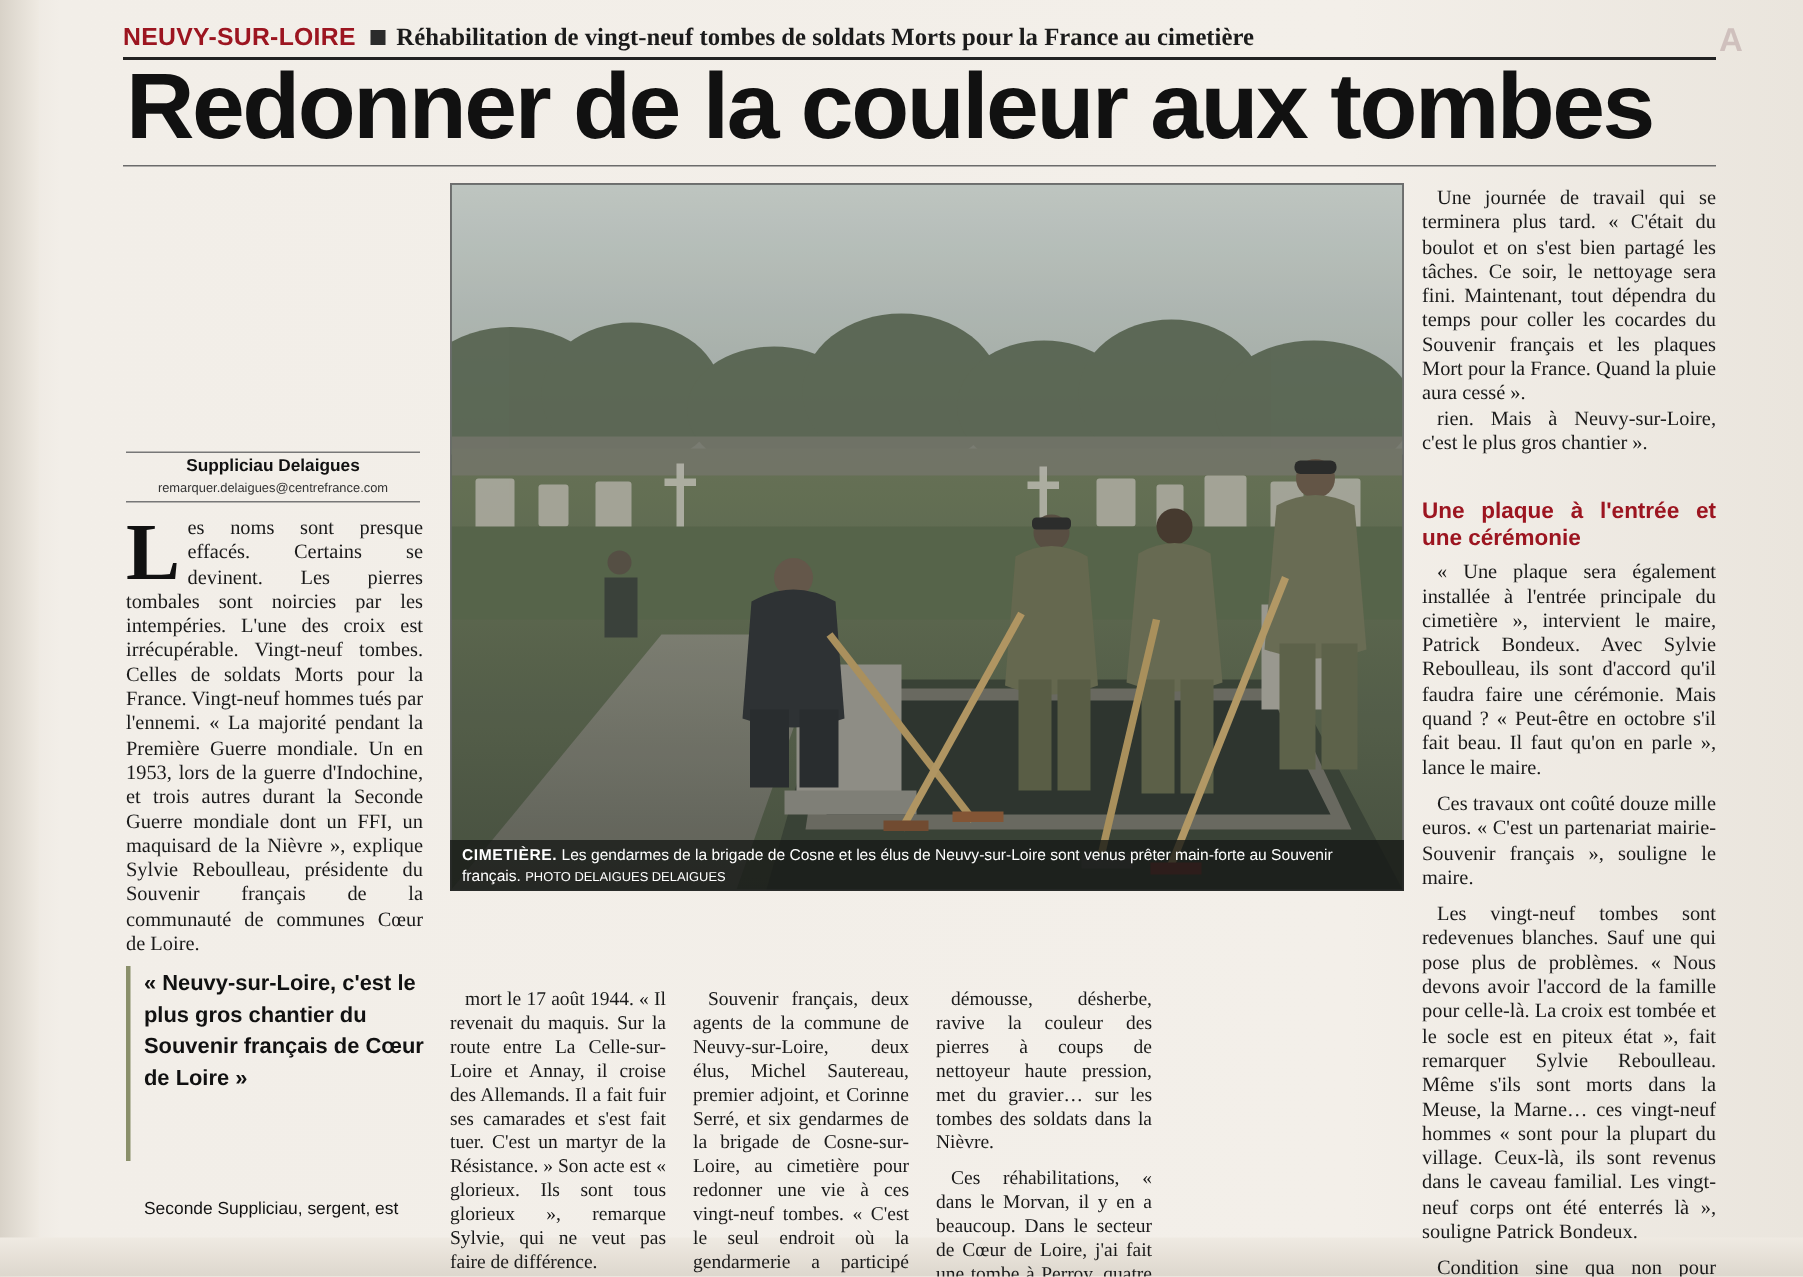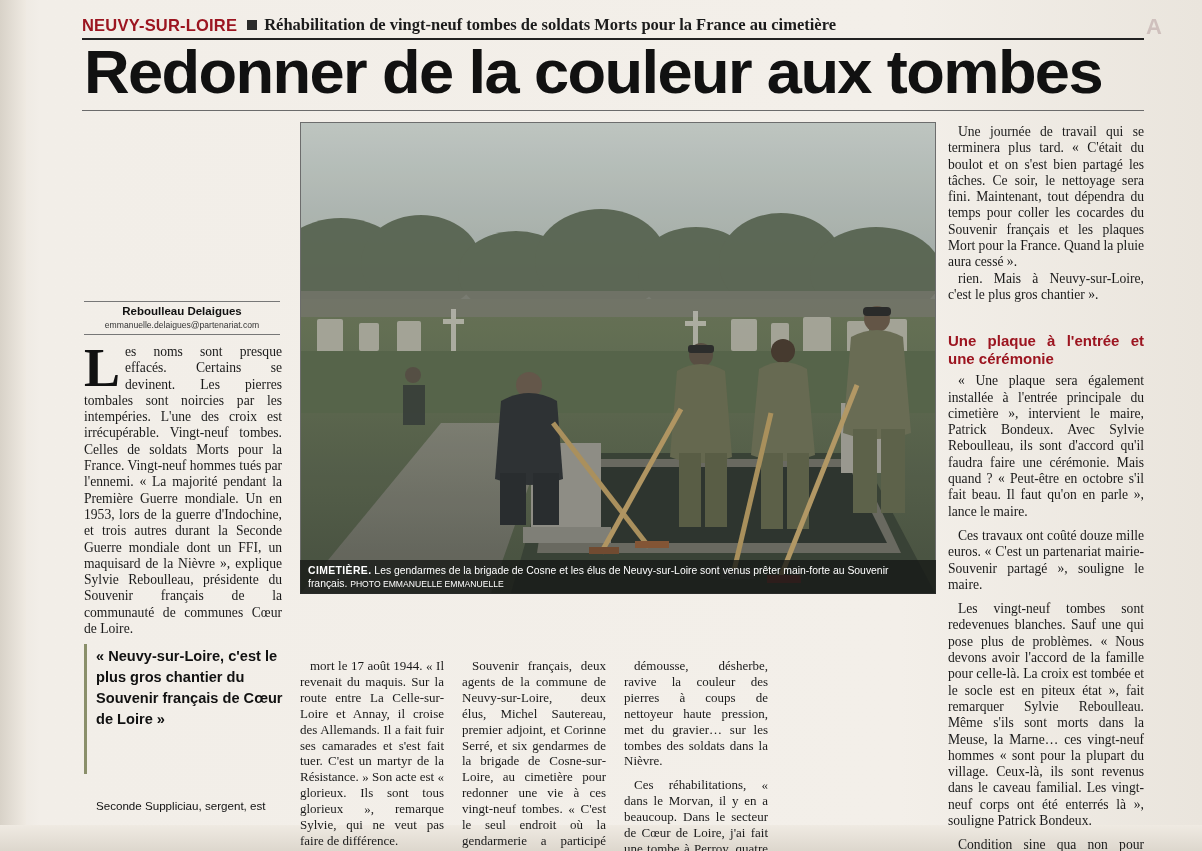--- a/index.html
+++ b/index.html
@@ -190,22 +190,22 @@
     <span class="town">NEUVY-SUR-LOIRE</span>
     <span class="sq"></span>
     <span class="kt">Réhabilitation de vingt-neuf tombes de soldats Morts pour la France au cimetière</span>
   </div>
   <div class="rule-top"></div>
 
   <div class="headline">Redonner de la couleur aux tombes</div>
   <div class="rule-head"></div>
 
   <div class="byline-rule"></div>
-  <div class="byline">Reboulleau Delaigues</div>
-  <div class="byline-mail">emmanuelle.delaigues@partenariat.com</div>
+  <div class="byline">Suppliciau Delaigues</div>
+  <div class="byline-mail">remarquer.delaigues@centrefrance.com</div>
   <div class="byline-rule2"></div>
 
   <div class="col-left-body">
     <span class="drop">L</span>
     <span>es noms sont presque effacés. Certains se devinent. Les pierres tombales sont noircies par les intempéries. L'une des croix est irrécupérable. Vingt-neuf tombes. Celles de soldats Morts pour la France. Vingt-neuf hommes tués par l'ennemi. « La majorité pendant la Première Guerre mondiale. Un en 1953, lors de la guerre d'Indochine, et trois autres durant la Seconde Guerre mondiale dont un FFI, un maquisard de la Nièvre », explique Sylvie Reboulleau, présidente du Souvenir français de la communauté de communes Cœur de Loire.</span>
   </div>
 
   <div class="pullquote">
     <div class="bar"></div>
     <div class="pqtext">« Neuvy-sur-Loire, c'est le plus gros chantier du Souvenir français de Cœur de Loire »</div>
@@ -317,31 +317,31 @@
         <rect x="102" y="262" width="22" height="40" fill="#3a3f3c"></rect>
       </g>
 
       <rect x="0" y="0" width="634" height="470" fill="#2b2f26" opacity="0.10"></rect>
     </svg>
   </div>
 
   <div class="caption">
     <div class="inner">
       <span class="lbl">CIMETIÈRE.</span><span> Les gendarmes de la brigade de Cosne et les élus de Neuvy-sur-Loire sont venus prêter main-forte au Souvenir français.</span>
-      <span class="ph">PHOTO EMMANUELLE EMMANUELLE</span>
+      <span class="ph">PHOTO DELAIGUES DELAIGUES</span>
     </div>
   </div>
 
   <div class="col-right">
     <p>Une journée de travail qui se terminera plus tard. « C'était du boulot et on s'est bien partagé les tâches. Ce soir, le nettoyage sera fini. Maintenant, tout dépendra du temps pour coller les cocardes du Souvenir français et les plaques Mort pour la France. Quand la pluie aura cessé ».</p>
     <p>rien. Mais à Neuvy-sur-Loire, c'est le plus gros chantier ».</p>
     <div class="subhead">Une plaque à l'entrée et une cérémonie</div>
     <p>« Une plaque sera également installée à l'entrée principale du cimetière », intervient le maire, Patrick Bondeux. Avec Sylvie Reboulleau, ils sont d'accord qu'il faudra faire une cérémonie. Mais quand ? « Peut-être en octobre s'il fait beau. Il faut qu'on en parle », lance le maire.</p>
     <div class="sp"></div>
-    <p>Ces travaux ont coûté douze mille euros. « C'est un partenariat mairie-Souvenir partagé », souligne le maire.</p>
+    <p>Ces travaux ont coûté douze mille euros. « C'est un partenariat mairie-Souvenir français », souligne le maire.</p>
     <div class="sp"></div>
     <p>Les vingt-neuf tombes sont redevenues blanches. Sauf une qui pose plus de problèmes. « Nous devons avoir l'accord de la famille pour celle-là. La croix est tombée et le socle est en piteux état », fait remarquer Sylvie Reboulleau. Même s'ils sont morts dans la Meuse, la Marne… ces vingt-neuf hommes « sont pour la plupart du village. Ceux-là, ils sont revenus dans le caveau familial. Les vingt-neuf corps ont été enterrés là », souligne Patrick Bondeux.</p>
     <div class="sp"></div>
     <p>Condition sine qua non pour recevoir ce service du Souvenir français. ■</p>
   </div>
 
   <div class="botcols">
     <div class="botcol">
       <p>mort le 17 août 1944. « Il revenait du maquis. Sur la route entre La Celle-sur-Loire et Annay, il croise des Allemands. Il a fait fuir ses camarades et s'est fait tuer. C'est un martyr de la Résistance. » Son acte est « glorieux. Ils sont tous glorieux », remarque Sylvie, qui ne veut pas faire de différence.</p>
       <div class="sp"></div>

